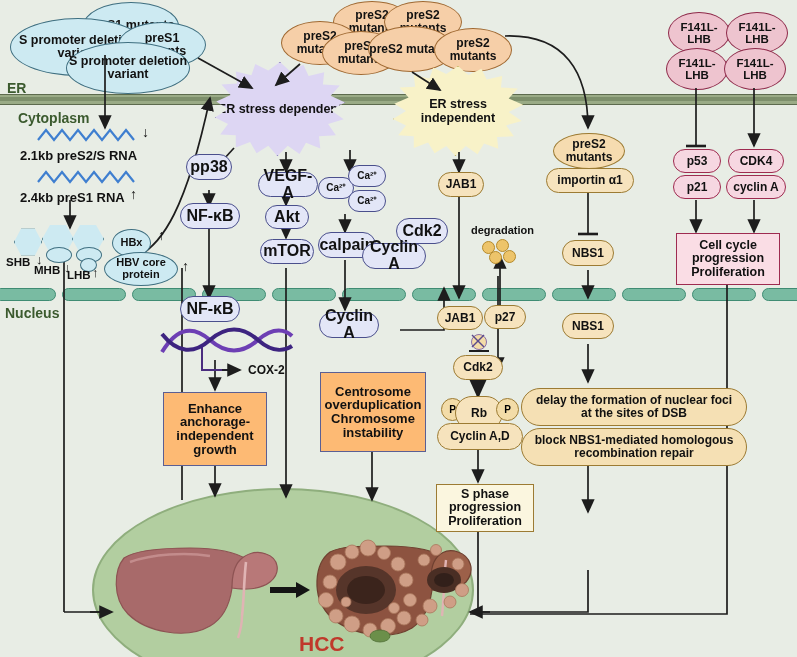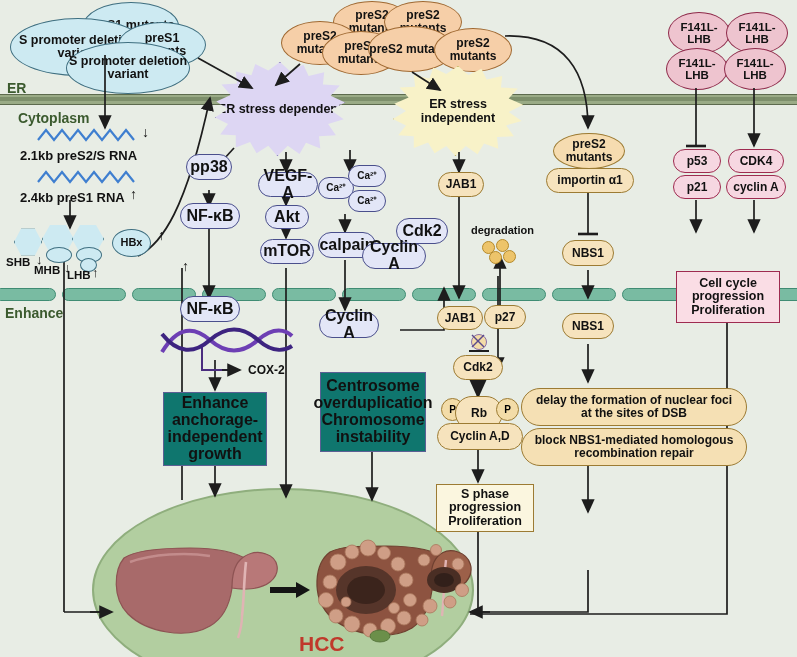--- a/index.html
+++ b/index.html
@@ -14,24 +14,24 @@
   }
   
   .cap-blue{background:#e3e6f7;border:1.6px solid #4a4f8c;border-radius:40px;font-size:16px;}
   .cap-tan{background:#f6e3bd;border:1.6px solid #9c7b33;border-radius:40px;font-size:12px;text-align:center;}
   .cap-pink{background:#f6d7e1;border:1.6px solid #9e2b50;border-radius:40px;font-size:12px;}
   .oval-lblue{background:#cdeaf2;border:1.5px solid #3f6f80;border-radius:50%;font-size:12.5px;}
   .oval-orange{background:#f6cfa8;border:1.5px solid #a06a33;border-radius:50%;font-size:12px;}
   .oval-pinkd{background:#eec4cf;border:1.5px solid #8e2a4a;border-radius:50%;font-size:11.5px;}
   .oval-tan{background:#f6dcb0;border:1.5px solid #9c7b33;border-radius:50%;font-size:12px;}
   
-  .box-lav{background:#0f766e;border:1.6px solid #5b5f94;font-size:16px;}
+  .box-lav{background:#fdba74;border:1.6px solid #5b5f94;font-size:13px;}
   .box-cream{background:#fbf6df;border:1.6px solid #9c7b33;font-size:12.5px;}
   .box-tan{background:#f3d9ae;border:1.6px solid #b5762f;font-size:13px;}
-  .box-pink{background:#fadde5;border:1.8px solid #9e2b50;font-size:12.5px;margin-top:38px;}
+  .box-pink{background:#fadde5;border:1.8px solid #9e2b50;font-size:12.5px;}
   .roundbar{background:#f5e0b4;border:1.6px solid #9c7b33;border-radius:26px;font-size:12px;padding:0 10px;}
   
   .er-mem{position:absolute;left:0;width:797px;height:9px;
      background:linear-gradient(to bottom,#9aab86 0 2.5px,#7d8f6b 2.5px 6px,#9aab86 6px 9px);
      border-top:1px solid #5d6b4e;border-bottom:1px solid #5d6b4e;}
   .nuc-seg{position:absolute;height:11px;background:#79bba2;border:1.5px solid #3f8c73;border-radius:7px;}
   .zone-label{position:absolute;font-weight:bold;color:#3b5a2e;font-size:14px;}
   
   .ln{position:absolute;background:#1d1d1d;}
   
@@ -65,21 +65,21 @@
 </style>
 </head>
 <body>
 
 <div id="canvas">
 
   <div class="er-mem" style="top:94px;"></div>
 
   <div class="zone-label" style="left:7px;top:80px;">ER</div>
   <div class="zone-label" style="left:3px;top:110px;margin-left:15px;">Cytoplasm</div>
-  <div class="zone-label" style="left:5px;top:305px;">Enhance</div>
+  <div class="zone-label" style="left:5px;top:305px;">Nucleus</div>
 
   <div class="nuc-seg" style="left:-6px;top:288px;width:60px;"></div>
   <div class="nuc-seg" style="left:62px;top:288px;width:62px;"></div>
   <div class="nuc-seg" style="left:132px;top:288px;width:62px;"></div>
   <div class="nuc-seg" style="left:202px;top:288px;width:62px;"></div>
   <div class="nuc-seg" style="left:272px;top:288px;width:62px;"></div>
   <div class="nuc-seg" style="left:342px;top:288px;width:62px;"></div>
   <div class="nuc-seg" style="left:412px;top:288px;width:62px;"></div>
   <div class="nuc-seg" style="left:482px;top:288px;width:62px;"></div>
   <div class="nuc-seg" style="left:552px;top:288px;width:62px;"></div>
@@ -321,20 +321,23 @@
   <div class="elip" style="left:76px;top:247px;width:24px;height:14px;"></div>
   <div class="elip" style="left:80px;top:258px;width:15px;height:12px;"></div>
   <div class="smlabel" style="left:67px;top:269px;">LHB</div>
   <div class="updn" style="left:92px;top:265px;font-size:13px;">↑</div>
 
   <div class="node" style="left:112px;top:229px;width:39px;height:28px;background:#cdeaf2;border:1.4px solid #3f6f80;border-radius:50%;font-size:11px;">
     <span>HBx</span>
   </div>
   <div class="updn" style="left:158px;top:227px;">↑</div>
 
+  <div class="node oval-lblue" style="left:104px;top:252px;width:74px;height:34px;font-size:11px;">
+    <span>HBV core protein</span>
+  </div>
   <div class="updn" style="left:182px;top:258px;">↑</div>
 
   <div class="node cap-blue" style="left:186px;top:154px;width:46px;height:26px;">
     <span>pp38</span>
   </div>
   <div class="node cap-blue" style="left:180px;top:203px;width:60px;height:26px;">
     <span>NF-κB</span>
   </div>
   <div class="node cap-blue" style="left:180px;top:296px;width:60px;height:26px;">
     <span>NF-κB</span>

